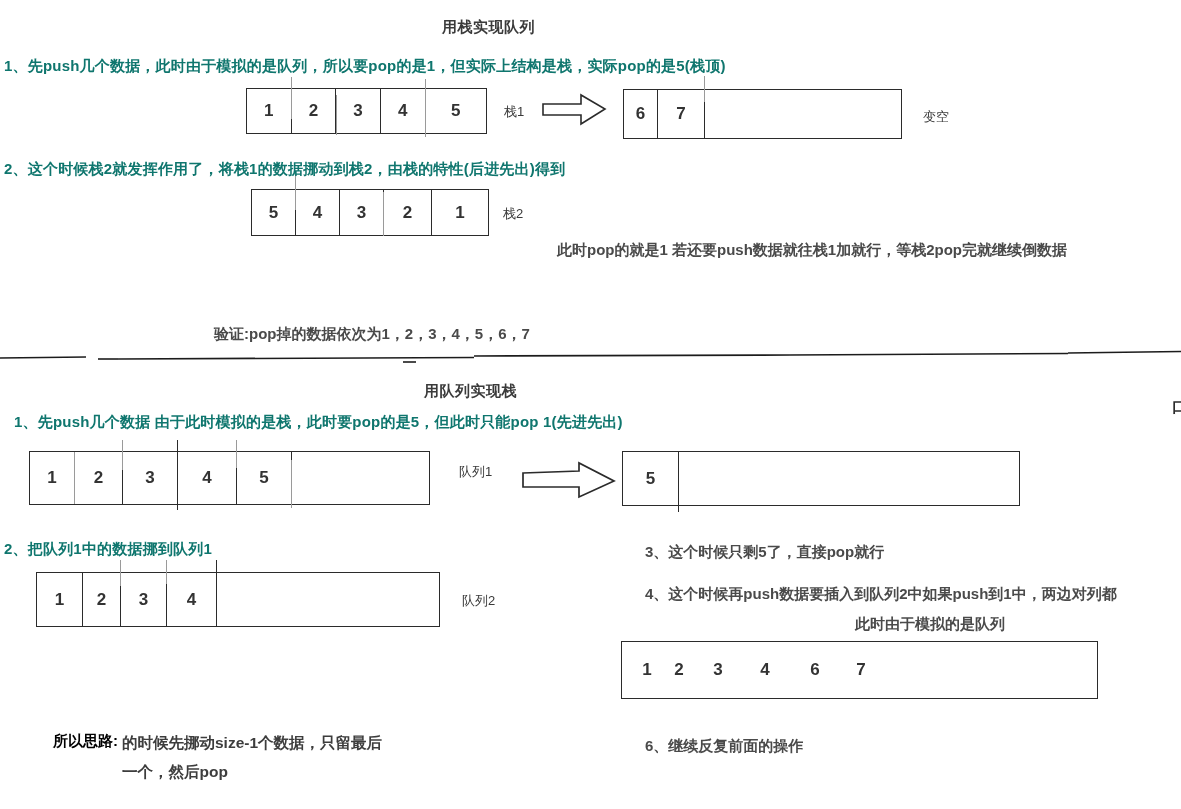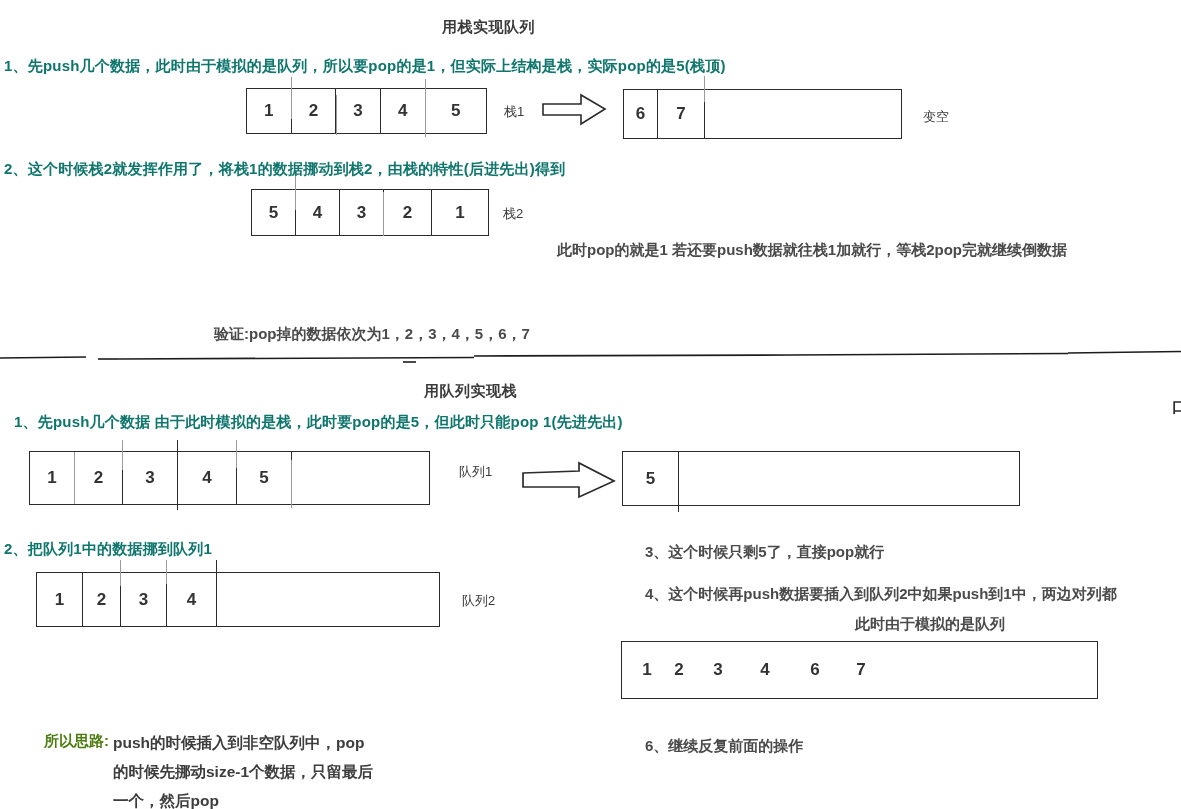--- a/index.html
+++ b/index.html
@@ -103,23 +103,24 @@
     font-weight: 700;
     color: #2b2b2b;
     overflow: hidden;
     white-space: nowrap;
   }
 
   .idea-wrap { display: flex; align-items: flex-start; }
   .idea-label {
     font-size: 15px;
     font-weight: 600;
-    color: #4d7c0f;
+    color: #000000;
     padding-top: 4px;
     white-space: nowrap;
+    margin-left: 9px;
   }
   .idea-lines {
     font-size: 15.5px;
     font-weight: 600;
     color: #3d3d3d;
     line-height: 29px;
     white-space: nowrap;
   }
 </style>
 </head>
@@ -287,17 +288,16 @@
   <span style="margin-left:25px; width:22px;">4</span>
   <span style="margin-left:28px; width:22px;">6</span>
   <span style="margin-left:24px; width:22px;">7</span>
 </div>
 
 <div class="abs para-lite" style="left:645px; top:737px;">6、继续反复前面的操作</div>
 
 <div class="abs idea-wrap" style="left:44px; top:728px;">
   <div class="idea-label">所以思路:</div>
   <div class="idea-lines" style="margin-left:4px;">
-    <div>push的时候插入到非空队列中，pop</div>
     <div>的时候先挪动size-1个数据，只留最后</div>
     <div>一个，然后pop</div>
   </div>
 </div>
 
 </body></html>

